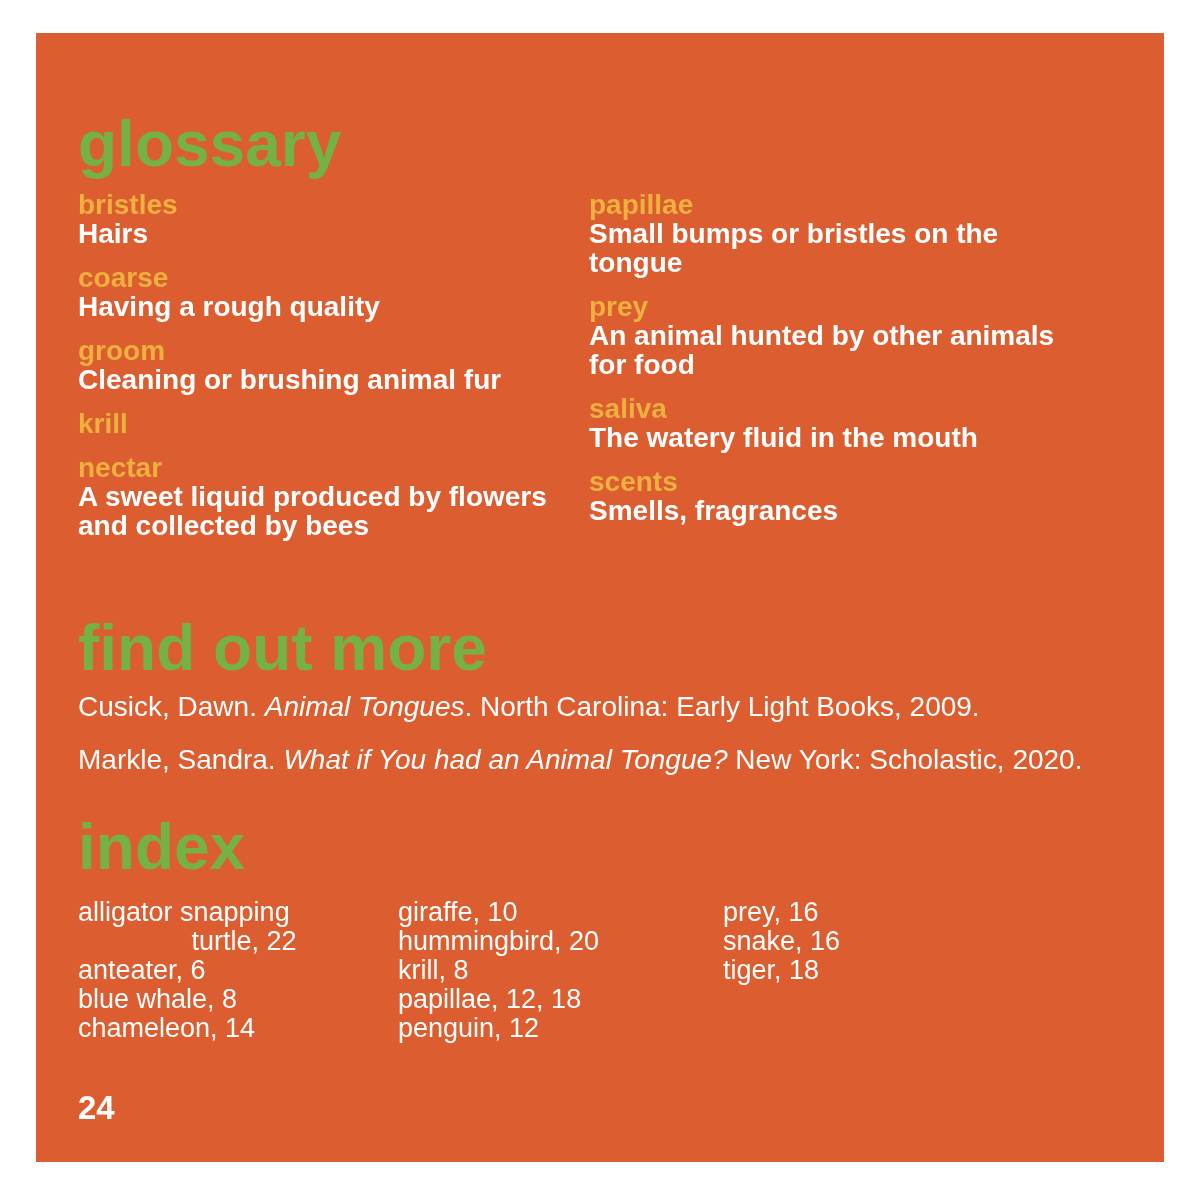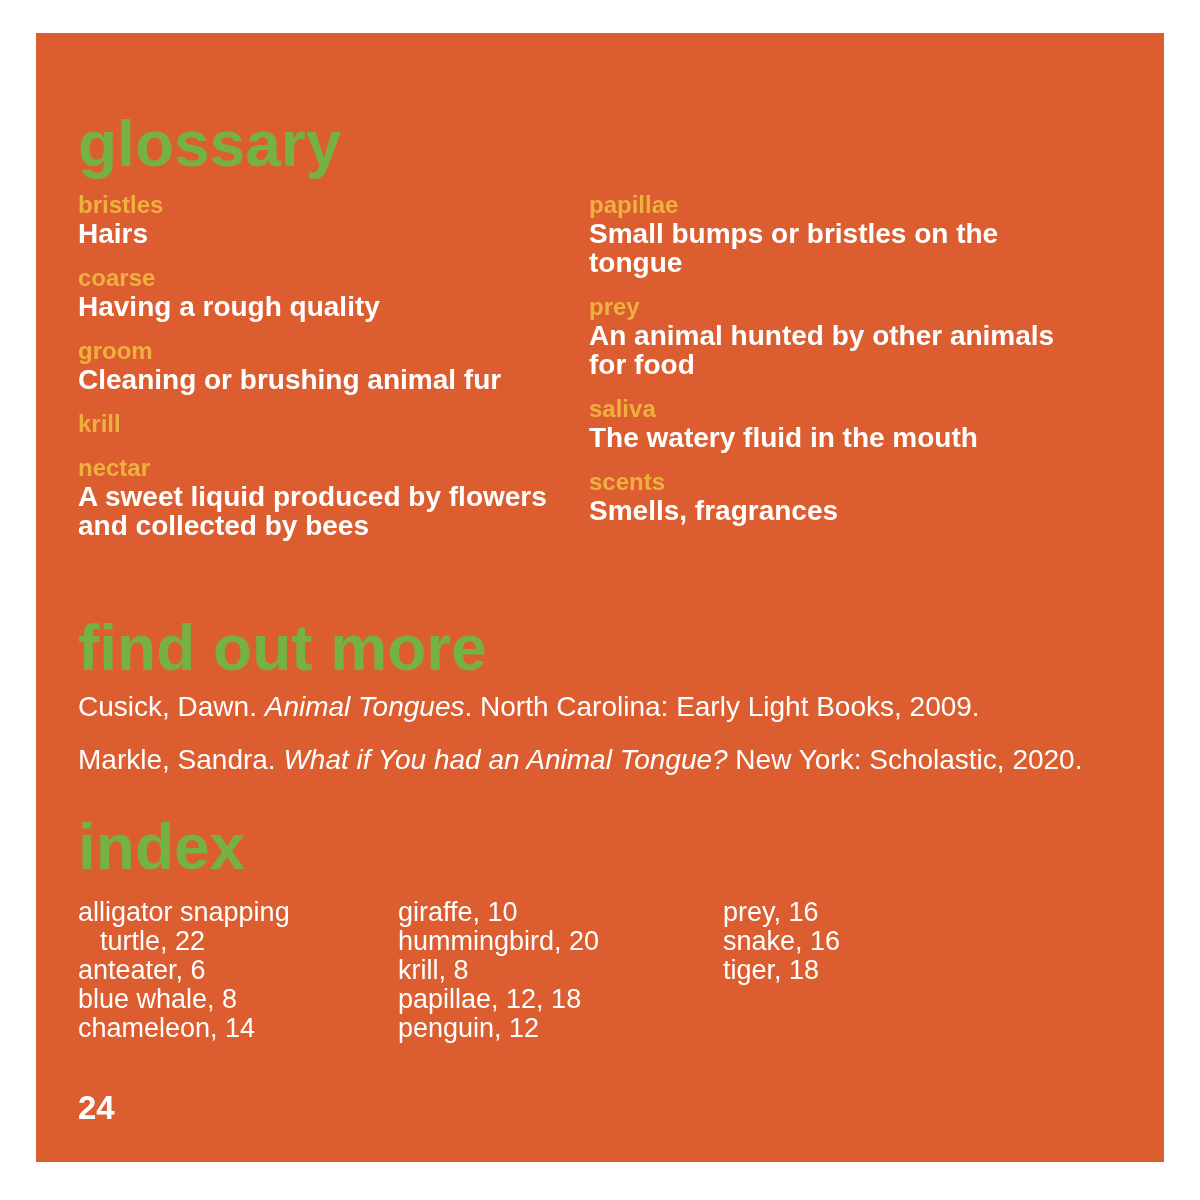--- a/index.html
+++ b/index.html
@@ -29,21 +29,21 @@
   }
   .glossary-title{left:42px;top:79px;}
   .find-title{left:42px;top:583px;}
   .index-title{left:42px;top:782px;}
 
   .glossary-col{position:absolute;top:157px;}
   .glossary-col.left{left:42px;width:515px;}
   .glossary-col.right{left:553px;width:500px;}
   .entry{margin:0 0 15px 0;}
   .term{
-    font-size:24px;font-weight:bold;line-height:29px;
+    font-size:28px;font-weight:bold;line-height:29px;
     color:var(--yellow);
   }
   .definition{
     font-size:28px;font-weight:bold;line-height:29px;
     color:var(--white);
   }
 
   .citations{position:absolute;left:42px;top:659px;width:1086px;}
   .citation{
     margin:0 0 24px 0;
@@ -55,21 +55,21 @@
 
   .index-col{position:absolute;top:865px;}
   .index-col.c0{left:42px;width:310px;}
   .index-col.c1{left:362px;width:315px;}
   .index-col.c2{left:687px;width:300px;}
   .index-entry{
     font-size:27px;font-weight:normal;line-height:29px;
     color:var(--white);
     white-space:nowrap;
   }
-  .index-entry.indent{padding-left:22px;}
+  .index-entry.indent{padding-left:22px;text-align:center;}
 
   .page-number{
     position:absolute;left:42px;top:1055px;
     font-size:33px;font-weight:bold;line-height:1.2;
     color:var(--white);
   }
 </style>
 </head>
 <body>
 

